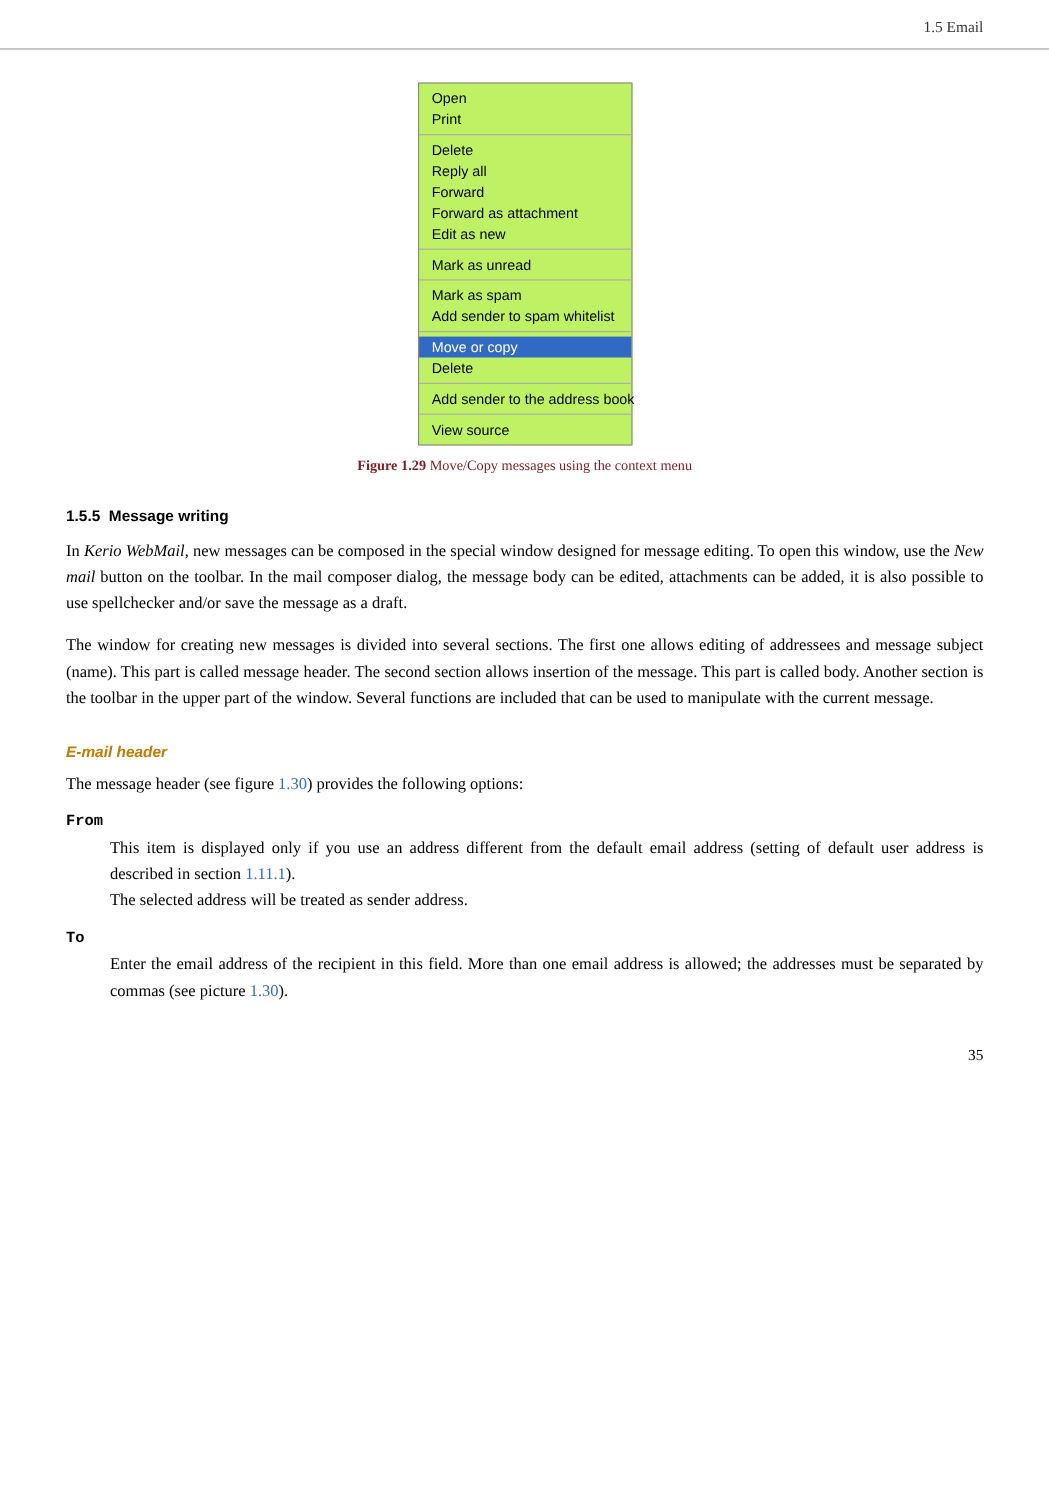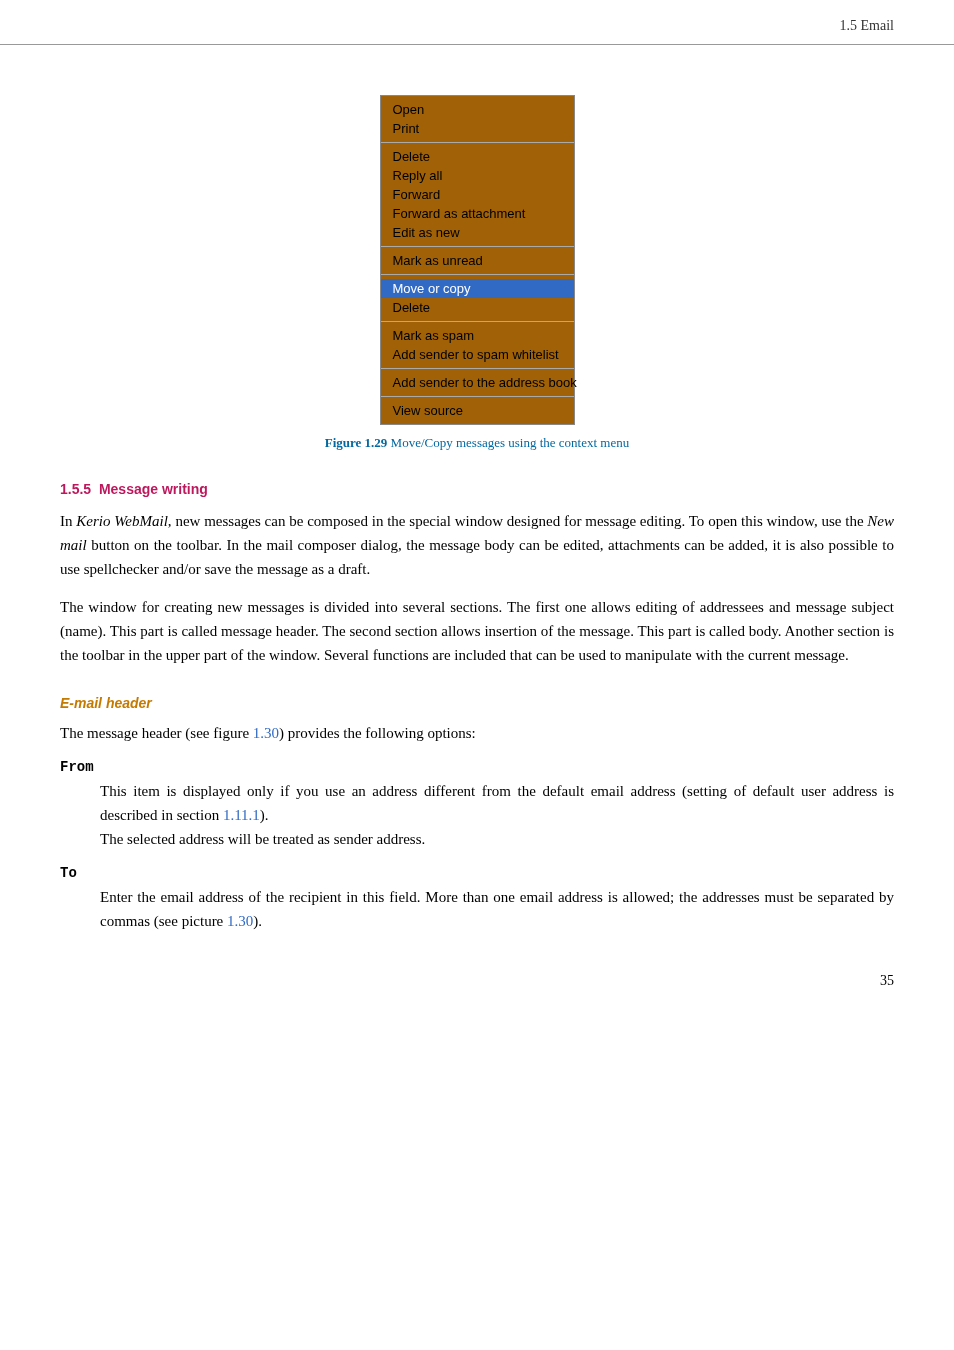--- a/index.html
+++ b/index.html
@@ -31,26 +31,25 @@
     
     .figure-container {
       display: flex;
       flex-direction: column;
       align-items: center;
       margin: 0 auto 30px auto;
     }
 
     .context-menu {
       border: 1px solid #888;
-      background: #a16207;
+      background: #bef264;
       width: 195px;
       font-family: Arial, sans-serif;
       font-size: 13px;
       color: #000;
-      margin-top: 20px;
     }
 
     .menu-group {
       border-bottom: 1px solid #aaa;
       padding: 4px 0;
     }
 
     .menu-group:last-child {
       border-bottom: none;
     }
@@ -63,33 +62,33 @@
 
     .menu-item.highlighted {
       background: #316ac5;
       color: #fff;
     }
 
     .figure-caption {
       font-size: 13px;
       margin-top: 10px;
       text-align: right;
-      color: #0369a1;
+      color: #7f1d1d;
     }
 
     .figure-caption strong {
       font-weight: bold;
     }
 
     
     .section-heading {
       font-family: Arial, sans-serif;
       font-size: 14px;
       font-weight: bold;
-      color: #be185d;
+      color: #000000;
       margin-top: 20px;
       margin-bottom: 12px;
     }
 
     
     .body-text {
       font-size: 15px;
       line-height: 1.6;
       margin-bottom: 14px;
       text-align: justify;
@@ -163,27 +162,27 @@
         <div class="menu-item">Forward</div>
         <div class="menu-item">Forward as attachment</div>
         <div class="menu-item">Edit as new</div>
       </div>
 
       <div class="menu-group">
         <div class="menu-item">Mark as unread</div>
       </div>
 
       <div class="menu-group">
+        <div class="menu-item">Mark as spam</div>
+        <div class="menu-item">Add sender to spam whitelist</div>
+      </div>
+
+      <div class="menu-group">
         <div class="menu-item highlighted">Move or copy</div>
         <div class="menu-item">Delete</div>
-      </div>
-
-      <div class="menu-group">
-        <div class="menu-item">Mark as spam</div>
-        <div class="menu-item">Add sender to spam whitelist</div>
       </div>
 
       <div class="menu-group">
         <div class="menu-item">Add sender to the address book</div>
       </div>
 
       <div class="menu-group">
         <div class="menu-item">View source</div>
       </div>
     </div>

